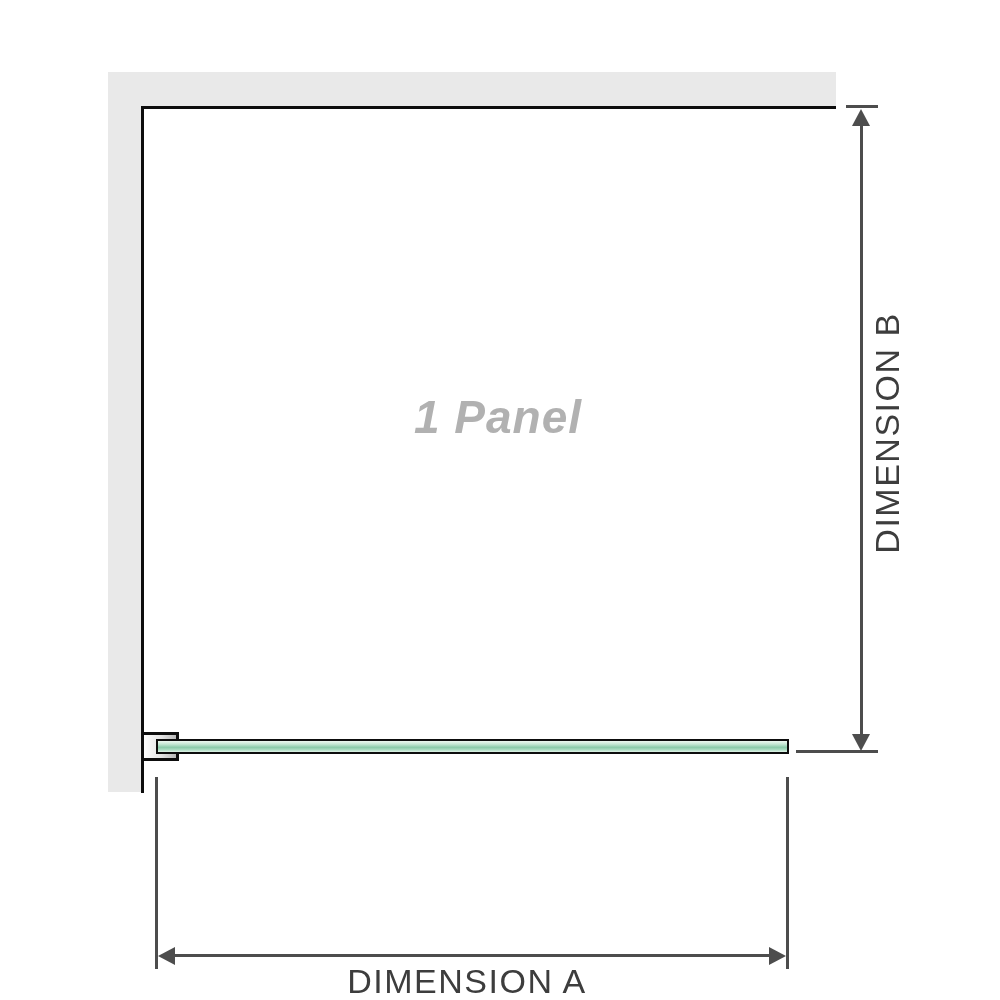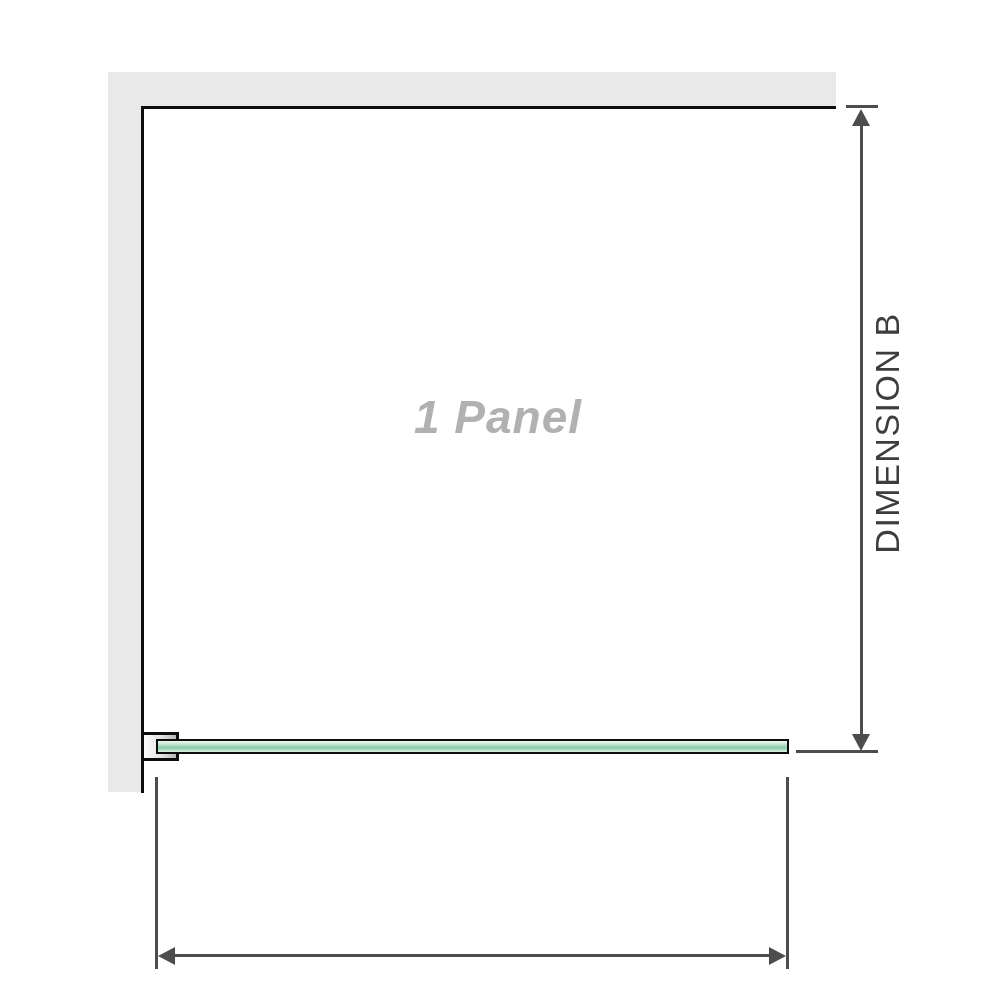--- a/index.html
+++ b/index.html
@@ -148,16 +148,17 @@
   <div class="abs dim-line dimb-shaft"></div>
   <div class="abs arrow arrow-up"></div>
   <div class="abs arrow arrow-down"></div>
   <div class="abs dimb-label">DIMENSION B</div>
 
   <div class="abs dim-line dima-ext-left"></div>
   <div class="abs dim-line dima-ext-right"></div>
   <div class="abs dim-line dima-shaft"></div>
   <div class="abs arrow arrow-left"></div>
   <div class="abs arrow arrow-right"></div>
+  <div class="abs dima-label">DIMENSION A</div>
 
   <div class="abs bottom-rule"></div>
 
 </div>
 
 </body></html>

